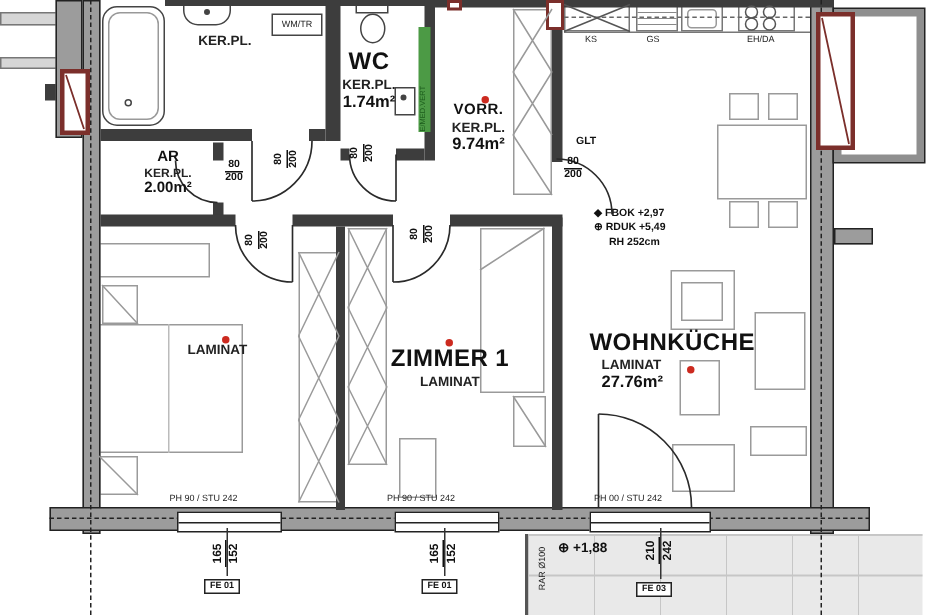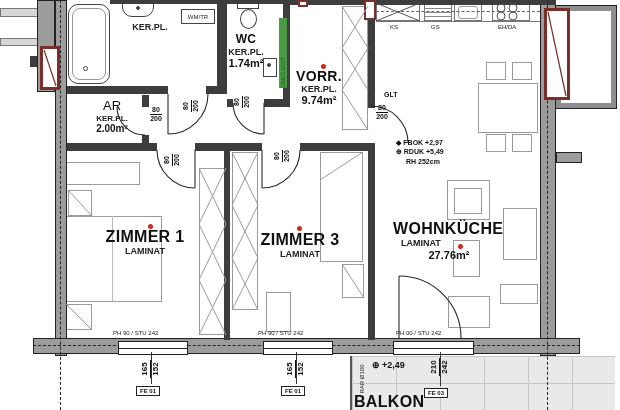--- a/index.html
+++ b/index.html
@@ -20,21 +20,21 @@
   
   .window{position:absolute;top:341px;height:12px;background:#fff;border:1px solid #222;
           background-image:linear-gradient(#222,#222);background-size:100% 1px;
           background-position:center;background-repeat:no-repeat;z-index:3}
   .dropline{position:absolute;width:1px;background:#333;z-index:3}
   .fetag{position:absolute;border:1px solid #222;background:#fff;font-size:6px;font-weight:bold;
          padding:1px 3px;z-index:4;line-height:1}
   
   .roomlbl{position:absolute;text-align:center;line-height:1.15;z-index:4}
   .rn{font-weight:bold;font-size:16px;letter-spacing:.3px;white-space:nowrap}
-  .rn-sm{font-weight:normal;font-size:13px;white-space:nowrap}
+  .rn-sm{font-weight:bold;font-size:10px;white-space:nowrap}
   .rf{font-size:9px;font-weight:bold;color:#222;white-space:nowrap}
   .ra{font-size:11px;font-weight:bold;white-space:nowrap}
   .tiny{position:absolute;font-size:6px;color:#222;z-index:4;line-height:1;white-space:nowrap}
   .note{position:absolute;font-size:7px;font-weight:bold;line-height:1.35;z-index:4;white-space:nowrap}
   .vfrac,.hfrac{position:absolute;display:flex;flex-direction:column;align-items:center;
         justify-content:center;font-weight:bold;line-height:1.15;z-index:4}
   .vfrac{width:30px;height:22px;font-size:8px;transform:rotate(-90deg)}
   .vfrac.d{width:26px;height:18px;font-size:7px}
   .hfrac{width:24px;font-size:7px}
   .num{border-bottom:1px solid #111;padding:0 2px}
@@ -46,24 +46,21 @@
           background-size:44px 27px}
   svg.ov{position:absolute;left:0;top:0;z-index:3;pointer-events:none}
   .gs{background-image:repeating-linear-gradient(#888 0 1px,transparent 1px 4px)}
 </style>
 </head>
 <body>
 
 <div class="plan">
 
   <div class="balkon"></div>
-  <div class="roomlbl" style="left:354px;top:393px;text-align:left">
-    <div class="rn" style="font-size:16px">BALKON</div>
-  </div>
-  <div class="note" style="left:372px;top:359px;font-size:9px">⊕ +2,49</div>
+  <div class="note" style="left:372px;top:359px;font-size:9px">⊕ +1,88</div>
   <div class="tiny" style="left:340px;top:376px;width:44px;text-align:center;transform:rotate(-90deg)">RAR Ø100</div>
 
   <div class="fix" style="left:68px;top:4px;width:42px;height:80px;border-radius:10px"></div>
   <div class="fix" style="left:72px;top:8px;width:34px;height:72px;border-radius:8px;border-color:#999"></div>
   <div class="fix" style="left:83px;top:66px;width:5px;height:5px;border-radius:50%"></div>
   <div class="fix" style="left:122px;top:0;width:32px;height:17px;border-radius:0 0 10px 10px"></div>
   <div class="fix" style="left:136px;top:6px;width:4px;height:4px;border-radius:50%;background:#444"></div>
   <div class="fix" style="left:181px;top:9px;width:34px;height:15px;display:flex;align-items:center;justify-content:center">
     <span class="tiny" style="position:static">WM/TR</span>
   </div>
@@ -198,46 +195,45 @@
   </div>
   <div class="hfrac" style="left:370px;top:104px">
     <span class="num">80</span>
     <span>200</span>
   </div>
 
   <div class="roomlbl" style="left:105px;top:22px;width:90px">
     <div class="rf">KER.PL.</div>
   </div>
   <div class="roomlbl" style="left:218px;top:33px;width:56px">
-    <div class="rn" style="font-size:12px">WC</div>
+    <div class="rn" style="font-size:16px">WC</div>
     <div class="rf">KER.PL.</div>
     <div class="ra">1.74m²</div>
   </div>
   <div class="roomlbl" style="left:288px;top:68px;width:62px">
-    <div class="rn" style="font-size:14px">VORR.</div>
+    <div class="rn" style="font-size:10px">VORR.</div>
     <div class="rf">KER.PL.</div>
     <div class="ra">9.74m²</div>
   </div>
   <div class="roomlbl" style="left:86px;top:99px;width:52px">
     <div class="rn-sm">AR</div>
     <div class="rf" style="font-size:8px">KER.PL.</div>
     <div class="ra" style="font-size:10px">2.00m²</div>
   </div>
   <div class="roomlbl" style="left:100px;top:228px;width:90px">
+    <div class="rf">LAMINAT</div>
+  </div>
+  <div class="roomlbl" style="left:255px;top:231px;width:90px">
     <div class="rn">ZIMMER 1</div>
-    <div class="rf">LAMINAT</div>
-  </div>
-  <div class="roomlbl" style="left:255px;top:231px;width:90px">
-    <div class="rn">ZIMMER 3</div>
     <div class="rf">LAMINAT</div>
   </div>
   <div class="roomlbl" style="left:393px;top:220px;width:104px">
     <div class="rn">WOHNKÜCHE</div>
     <div class="rf" style="text-align:left;padding-left:8px">LAMINAT</div>
-    <div class="ra" style="text-align:center;padding-left:8px">27.76m²</div>
+    <div class="ra" style="text-align:left;padding-left:8px">27.76m²</div>
   </div>
   <div class="note" style="left:396px;top:138px">
     <div>◆ FBOK +2,97</div>
     <div>⊕ RDUK +5,49</div>
     <div style="padding-left:10px">RH 252cm</div>
   </div>
   <div class="note" style="left:384px;top:90px">GLT</div>
 
   <div class="dot" style="left:321px;top:64px"></div>
   <div class="dot" style="left:148px;top:224px"></div>

